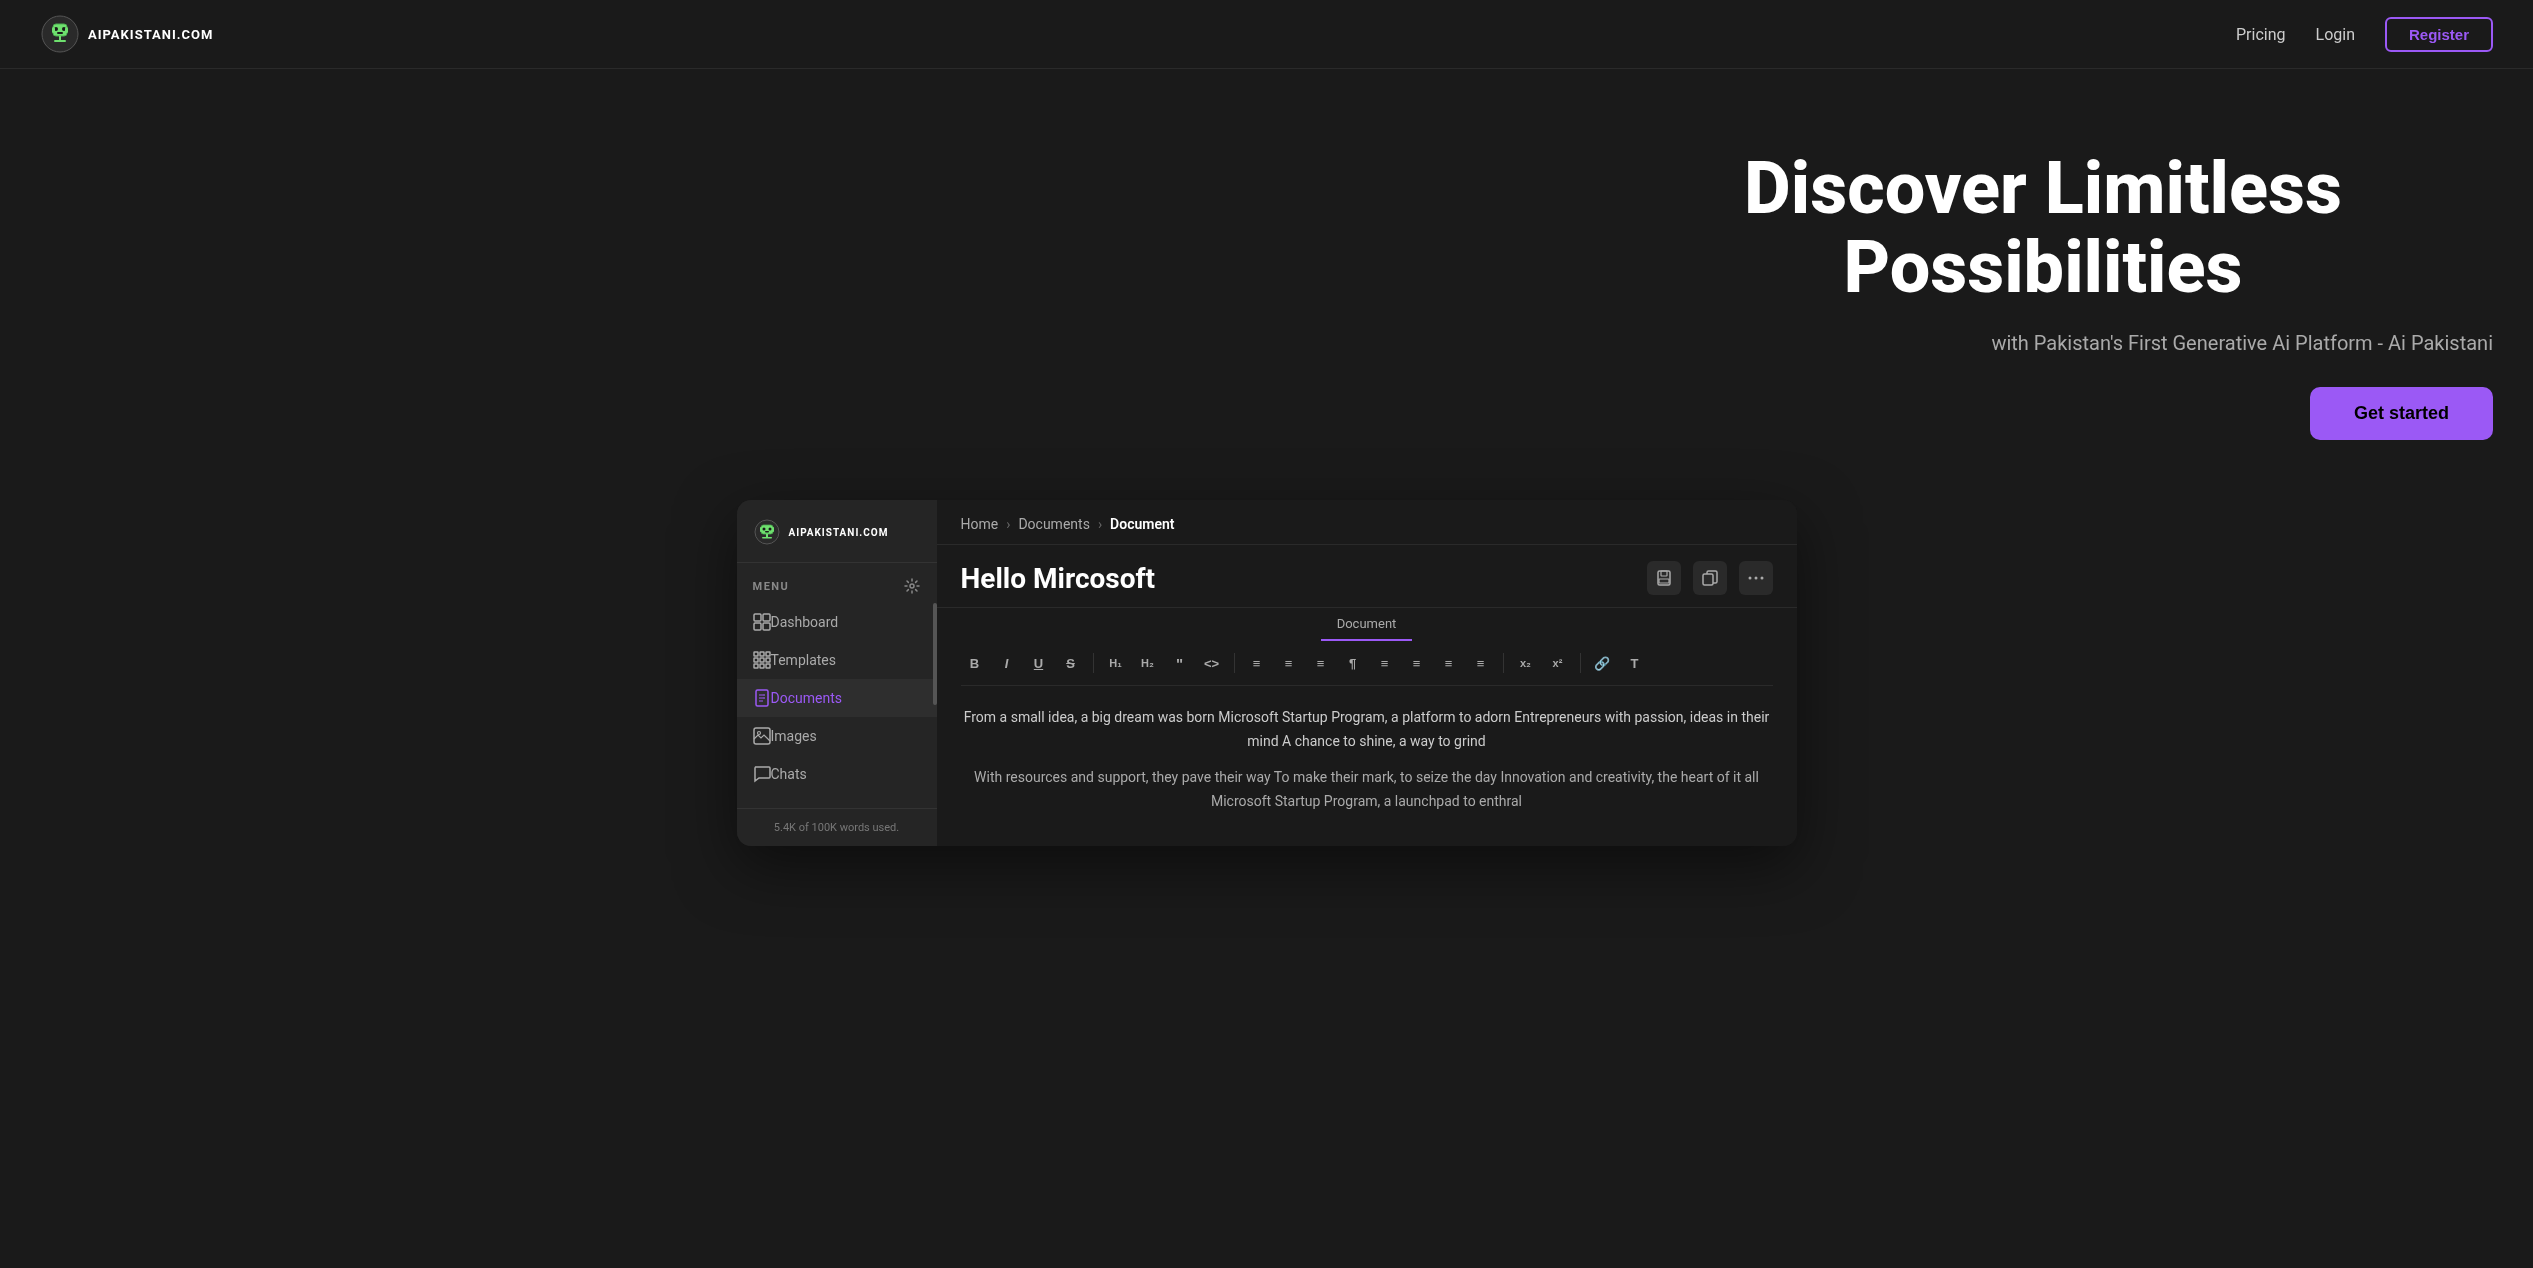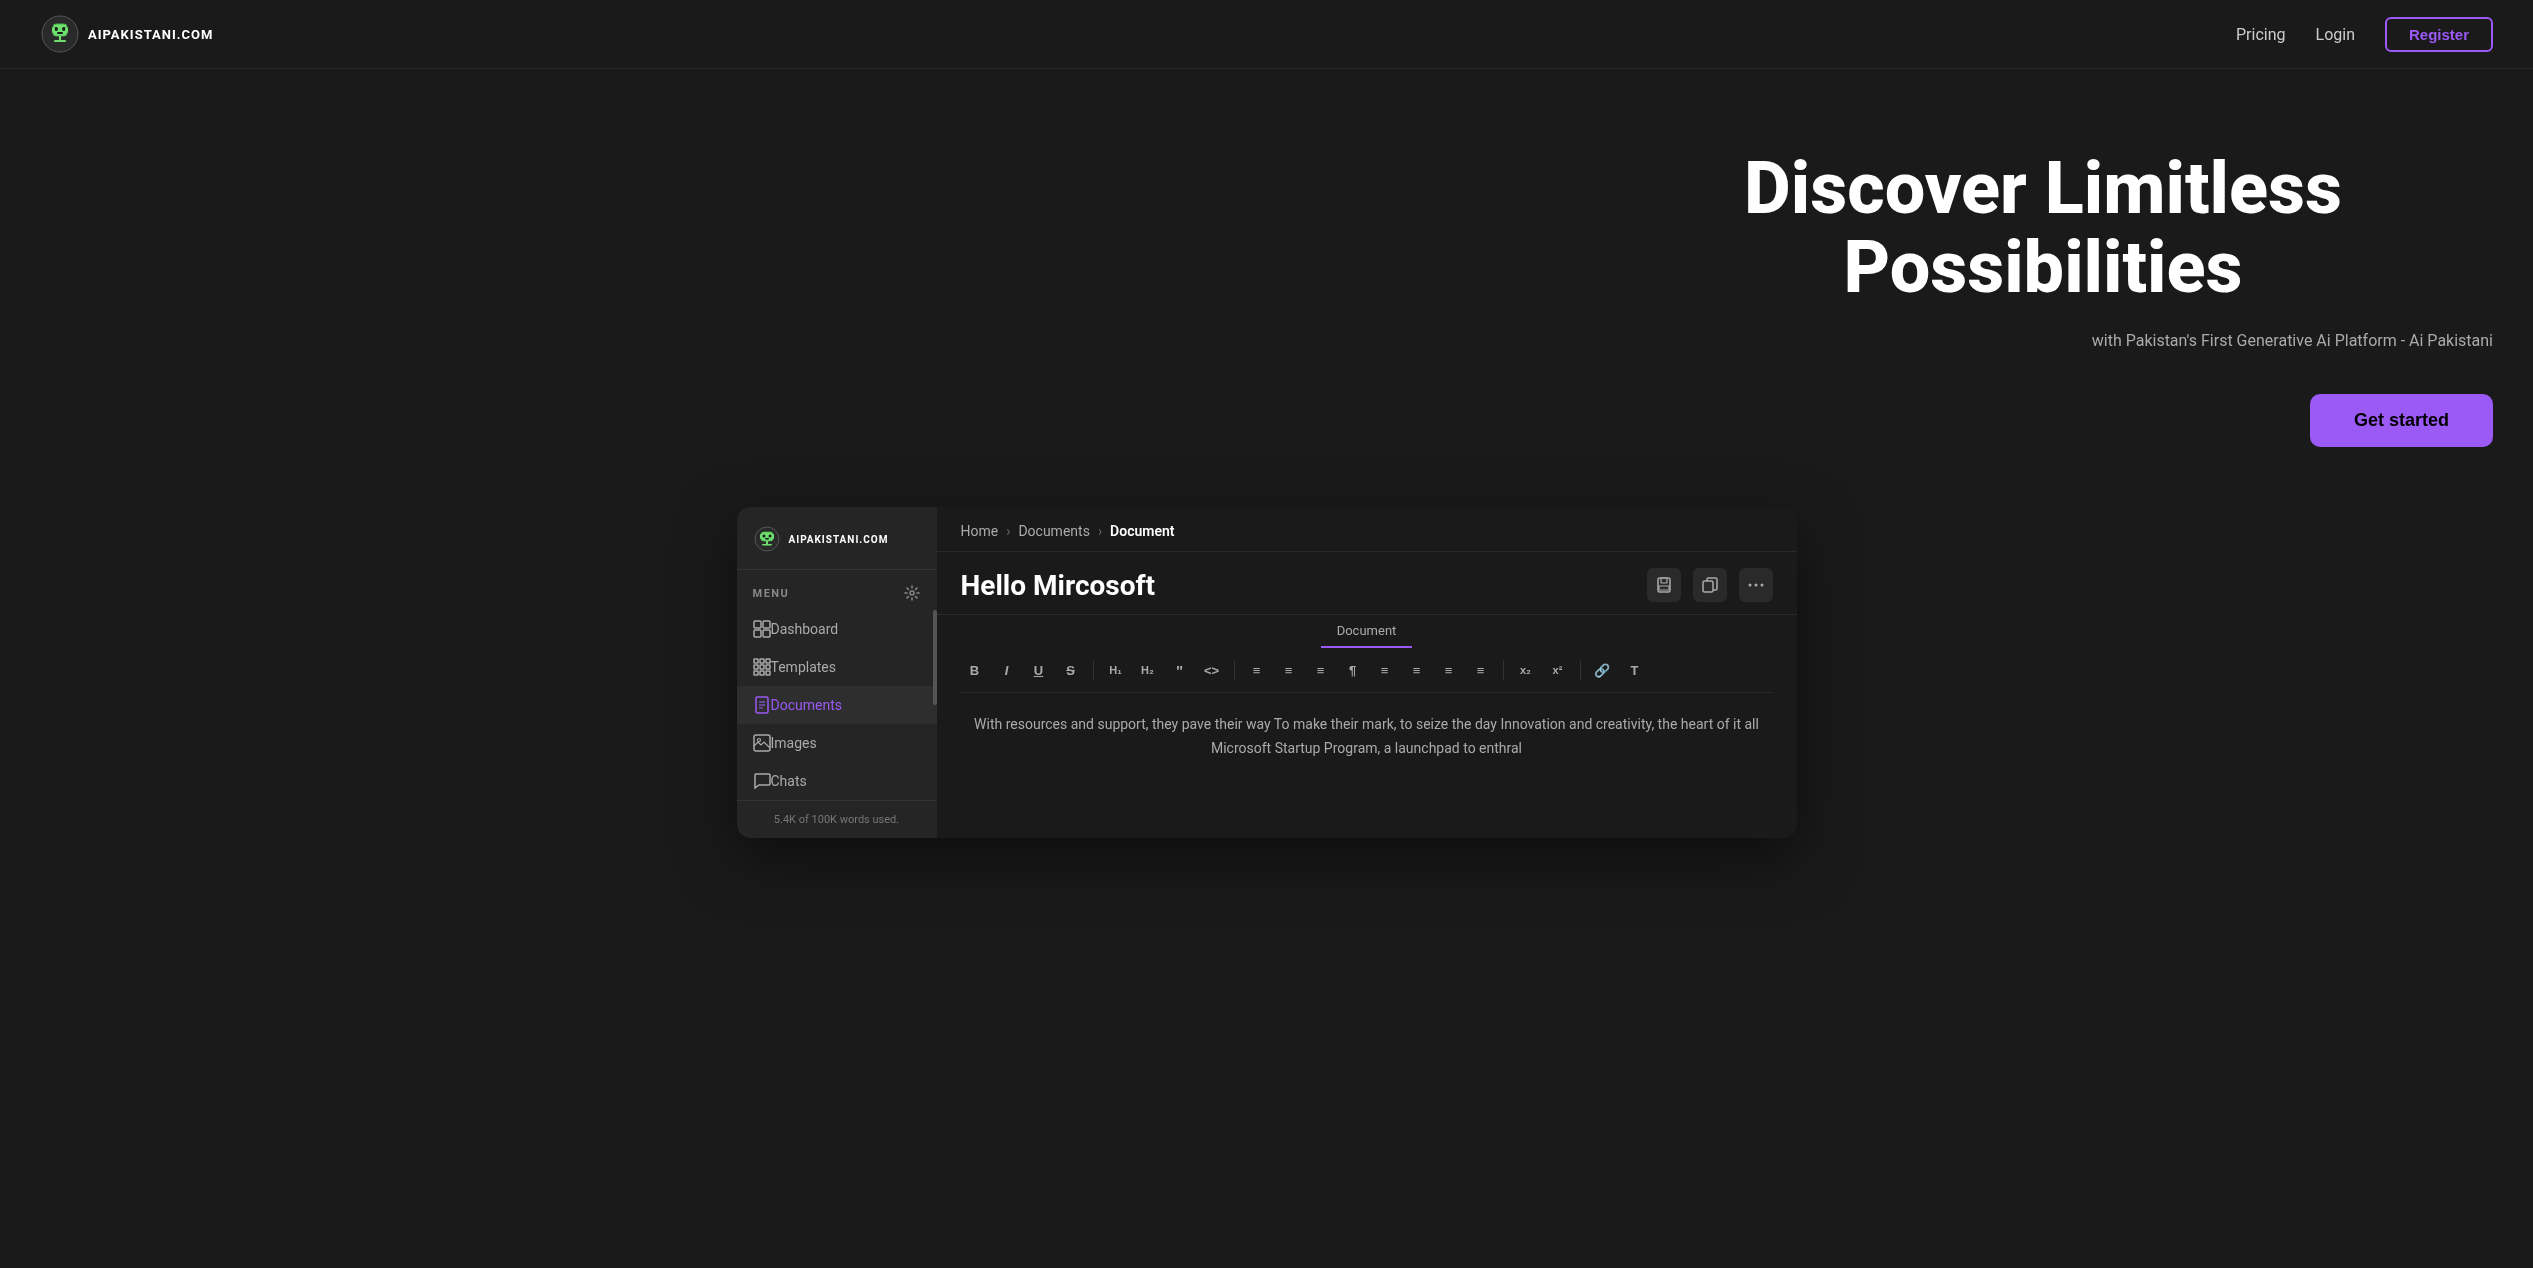--- a/index.html
+++ b/index.html
@@ -67,23 +67,23 @@
     }
     .hero-title {
       font-size: 72px;
       font-weight: 800;
       color: #fff;
       line-height: 1.1;
       max-width: 900px;
       margin-bottom: 24px;
     }
     .hero-subtitle {
-      font-size: 16px;
-      color: #aaa;
-      margin-bottom: 44px;
+      font-size: 20px;
+      color: #aaa;
+      margin-bottom: 32px;
     }
     .btn-get-started {
       background: #9b59f5;
       color: #000000;
       border: none;
       padding: 16px 44px;
       border-radius: 10px;
       font-size: 18px;
       font-weight: 600;
       cursor: pointer;
@@ -479,20 +479,21 @@
             <div class="toolbar-sep"></div>
             <button class="toolbar-btn" style="font-size:11px;">x₂</button>
             <button class="toolbar-btn" style="font-size:11px;">x²</button>
             <div class="toolbar-sep"></div>
             <button class="toolbar-btn">🔗</button>
             <button class="toolbar-btn">T</button>
           </div>
 
           
           <div class="editor-body">
+            <p>From a small idea, a big dream was born Microsoft Startup Program, a platform to adorn Entrepreneurs with passion, ideas in their mind A chance to shine, a way to grind</p>
             <p>With resources and support, they pave their way To make their mark, to seize the day Innovation and creativity, the heart of it all Microsoft Startup Program, a launchpad to enthral</p>
           </div>
         </div>
 
       </div>
     </div>
   </div>
 </section>
 
 </body></html>

